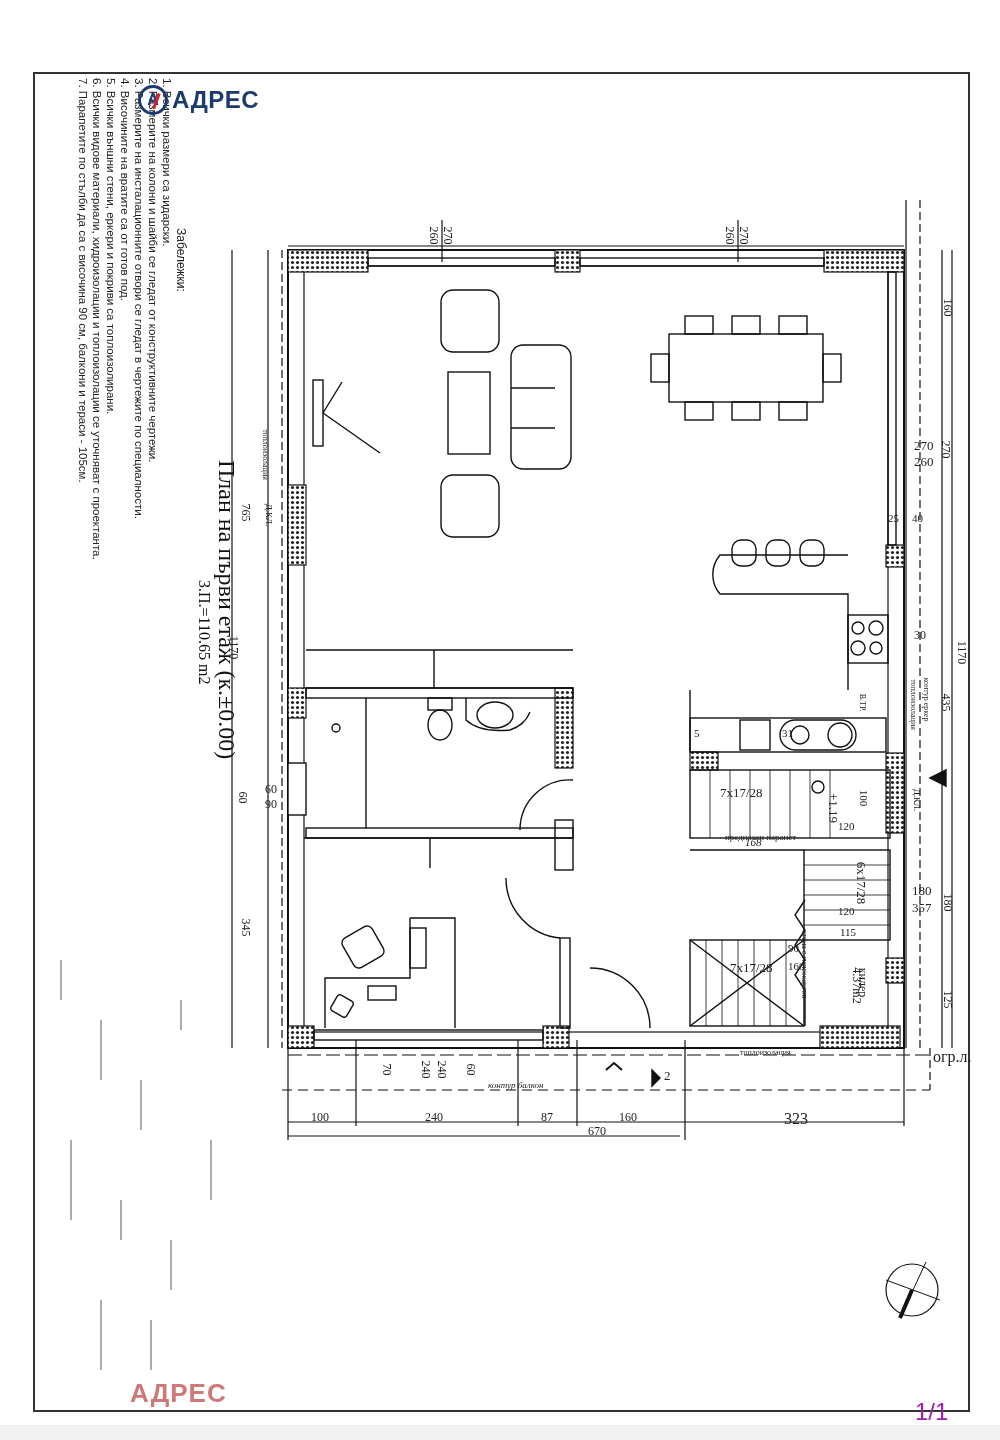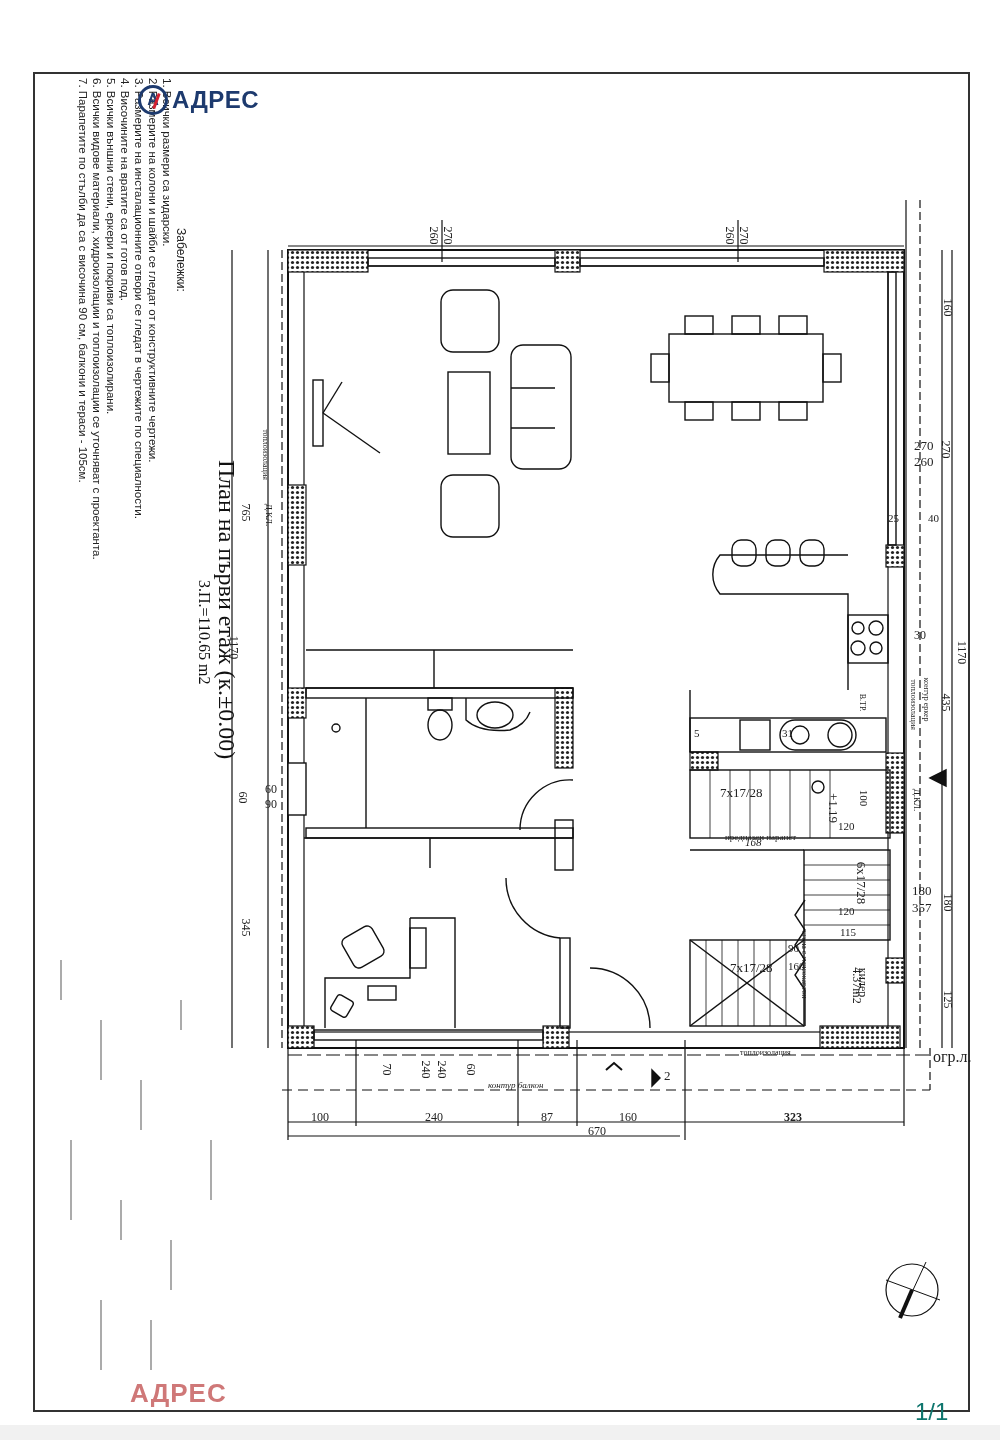--- a/index.html
+++ b/index.html
@@ -11,21 +11,21 @@
   .notes .heading{text-align:left;padding-left:150px;font-size:12px;}
   .logo{position:absolute;left:138px;top:85px;display:flex;align-items:center;gap:4px;}
   .logo .circle{width:30px;height:30px;border-radius:50%;border:3px solid #1d3a6e;box-sizing:border-box;display:flex;align-items:center;justify-content:center;font-family:"Liberation Sans",sans-serif;font-weight:bold;font-size:16px;color:#1d3a6e;position:relative;}
   .logo .circle .slash{position:absolute;width:3px;height:16px;background:#d32030;transform:rotate(20deg);left:14px;top:5px;}
   .logo .word{font-family:"Liberation Sans",sans-serif;font-weight:bold;font-size:24px;color:#1d3a6e;letter-spacing:0.5px;}
   .watermark{position:absolute;left:130px;top:1378px;font-family:"Liberation Sans",sans-serif;font-weight:bold;font-size:26px;color:#cf7878;letter-spacing:1px;}
   .title-block{position:absolute;left:180px;top:460px;width:60px;height:420px;}
   .title-block .rot{position:absolute;left:60px;top:0;transform-origin:0 0;transform:rotate(90deg);width:420px;text-align:left;}
   .title-block .t1{font-size:24px;white-space:nowrap;}
   .title-block .t2{font-size:16px;padding-left:120px;white-space:nowrap;}
-  .pager{position:absolute;left:915px;top:1398px;font-family:"Liberation Sans",sans-serif;font-size:24px;color:#0f766e;}
+  .pager{position:absolute;left:915px;top:1398px;font-family:"Liberation Sans",sans-serif;font-size:24px;color:#a21caf;}
   .bottom-bar{position:absolute;left:0;top:1425px;width:1000px;height:15px;background:#f1f1f1;}
   .dim{position:absolute;font-size:11px;color:#222;white-space:nowrap;}
   .dim.v{transform:rotate(90deg);transform-origin:center;}
   .blurred{position:absolute;left:40px;top:940px;width:200px;height:450px;}
   .blurred span{position:absolute;background:#666;opacity:.55;}
 </style>
 </head>
 <body>
 
 <div class="sheet"></div>
@@ -256,21 +256,21 @@
 <div class="dim v" style="left:888px;top:700px;font-size:8px;">топлоизолация</div>
 <div class="dim v" style="left:240px;top:450px;font-size:8px;">топлоизолация</div>
 <div class="dim v" style="left:258px;top:510px;font-size:9px;">Д.КЛ.</div>
 <div class="dim v" style="left:906px;top:795px;font-size:9px;">Д.КЛ.</div>
 <div class="dim v" style="left:854px;top:698px;font-size:8px;">В.ТР.</div>
 
 <div class="dim" style="left:311px;top:1110px;font-size:12px;">100</div>
 <div class="dim" style="left:425px;top:1110px;font-size:12px;">240</div>
 <div class="dim" style="left:541px;top:1110px;font-size:12px;">87</div>
 <div class="dim" style="left:619px;top:1110px;font-size:12px;">160</div>
-<div class="dim" style="left:784px;top:1110px;font-size:12px;font-weight:bold;">323</div>
+<div class="dim" style="left:784px;top:1110px;font-size:16px;">323</div>
 <div class="dim" style="left:588px;top:1124px;font-size:12px;">670</div>
 <div class="dim v" style="left:380px;top:1062px;font-size:12px;">70</div>
 <div class="dim v" style="left:416px;top:1062px;font-size:12px;">240</div>
 <div class="dim v" style="left:432px;top:1062px;font-size:12px;">240</div>
 <div class="dim v" style="left:464px;top:1062px;font-size:12px;">60</div>
 
 <div class="dim v" style="left:438px;top:228px;font-size:12px;">270</div>
 <div class="dim v" style="left:424px;top:228px;font-size:12px;">260</div>
 <div class="dim v" style="left:734px;top:228px;font-size:12px;">270</div>
 <div class="dim v" style="left:720px;top:228px;font-size:12px;">260</div>
@@ -280,21 +280,21 @@
 <div class="dim" style="left:265px;top:782px;font-size:12px;">60</div>
 <div class="dim" style="left:265px;top:797px;font-size:12px;">90</div>
 <div class="dim v" style="left:236px;top:790px;font-size:12px;">60</div>
 <div class="dim v" style="left:236px;top:920px;font-size:12px;">345</div>
 
 <div class="dim v" style="left:938px;top:300px;font-size:12px;">160</div>
 <div class="dim" style="left:914px;top:438px;font-size:13px;">270</div>
 <div class="dim v" style="left:936px;top:442px;font-size:12px;">270</div>
 <div class="dim" style="left:914px;top:454px;font-size:13px;">260</div>
 <div class="dim" style="left:888px;top:512px;font-size:11px;">25</div>
-<div class="dim" style="left:912px;top:512px;font-size:11px;margin-left:16px;">40</div>
+<div class="dim" style="left:912px;top:512px;font-size:11px;">40</div>
 <div class="dim" style="left:914px;top:628px;font-size:12px;">30</div>
 <div class="dim v" style="left:950px;top:645px;font-size:12px;">1170</div>
 <div class="dim v" style="left:936px;top:695px;font-size:12px;">435</div>
 <div class="dim" style="left:912px;top:883px;font-size:13px;">180</div>
 <div class="dim" style="left:912px;top:900px;font-size:13px;">357</div>
 <div class="dim v" style="left:938px;top:895px;font-size:12px;">180</div>
 <div class="dim v" style="left:938px;top:992px;font-size:12px;">125</div>
 
 <div class="dim" style="left:745px;top:836px;font-size:11px;font-style:italic;">168</div>
 <div class="dim" style="left:838px;top:820px;font-size:11px;">120</div>

